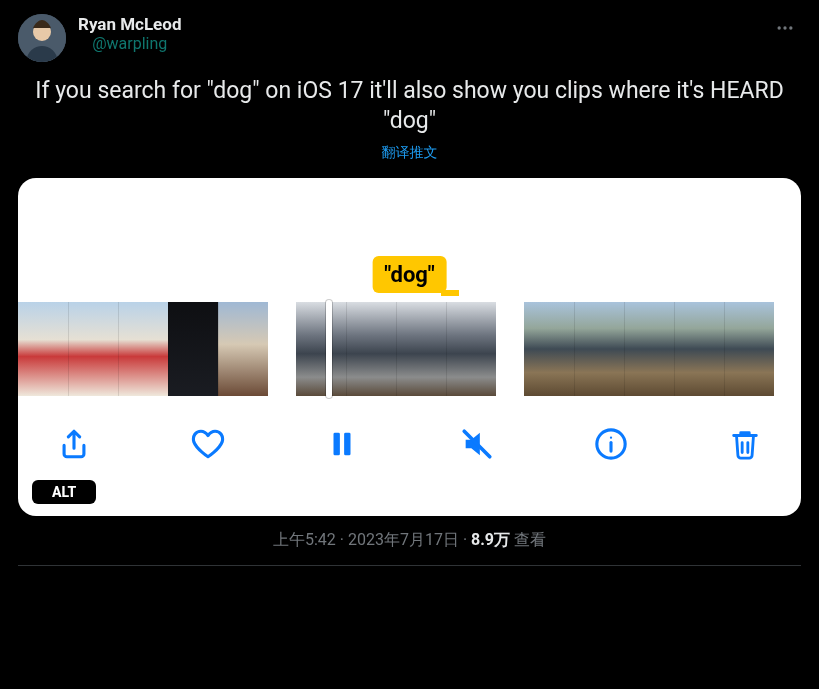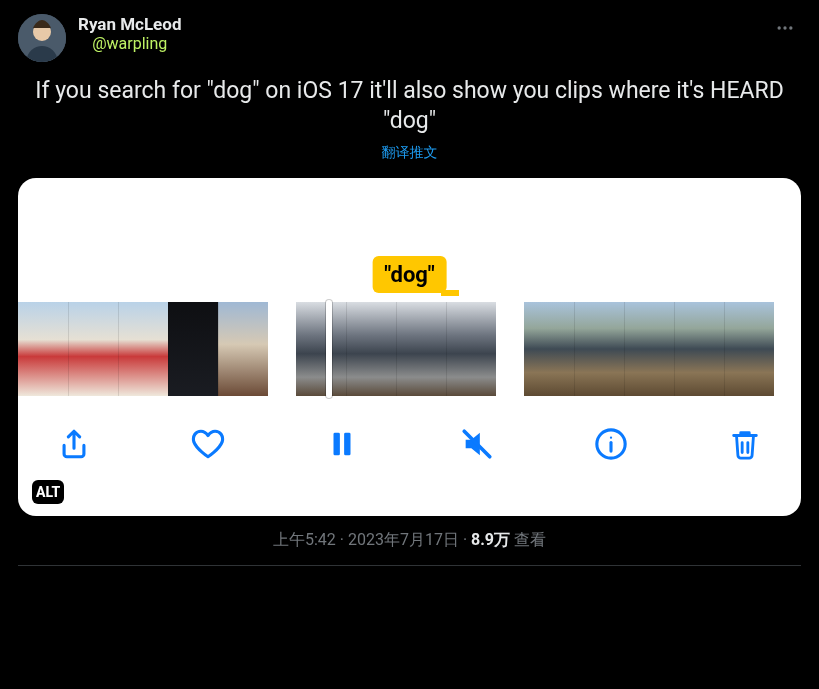--- a/index.html
+++ b/index.html
@@ -25,21 +25,21 @@
     border-radius: 50%;
     overflow: hidden;
     flex-shrink: 0;
     margin-right: 12px;
     background: linear-gradient(135deg, #3a4a5a 0%, #5a6a7a 100%);
     position: relative;
   }
   .avatar svg { width: 100%; height: 100%; display: block; }
   .name-block { display:flex; flex-direction:column; line-height:1.2; }
   .display-name { font-weight: 700; font-size: 17px; color: #e7e9ea; }
-  .handle { font-size: 16px; color: #bef264; }
+  .handle { font-size: 16px; color: #0f766e; }
   .more {
     margin-left: auto;
     color: #71767b;
     font-size: 20px;
     padding: 4px 6px;
     border-radius: 50%;
   }
   .body-text {
     margin-top: 14px;
     font-size: 23px;
@@ -134,21 +134,21 @@
   .tool-btn.pause svg rect { fill: #0a7aff; stroke:none; }
   .tool-btn.trash svg { stroke-width: 2; }
   .alt-badge {
     position: absolute;
     left: 14px;
     bottom: 12px;
     background: #000;
     color: #fff;
     font-weight: 800;
     font-size: 14px;
-    padding: 4px 4px;
+    padding: 4px 20px;
     border-radius: 6px;
   }
   .meta-row {
     margin-top: 14px;
     font-size: 16px;
     color: #71767b;
   }
   .meta-row .views-bold { color: #e7e9ea; font-weight: 700; }
   .divider {
     margin-top: 14px;

